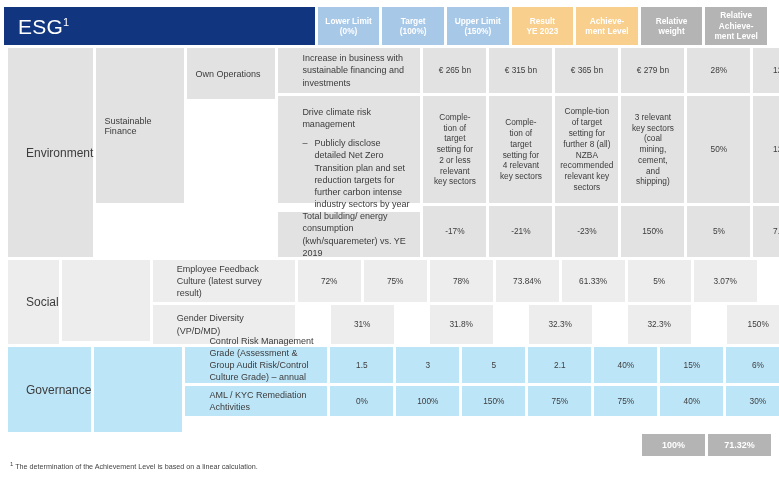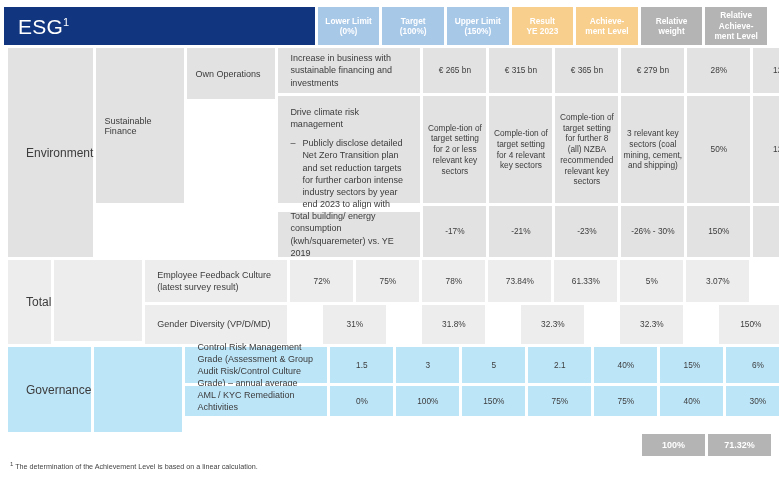--- a/index.html
+++ b/index.html
@@ -106,21 +106,21 @@
     width: 88px;
     display: flex;
     align-items: center;
     padding-left: 8px;
     box-sizing: border-box;
     font-size: 9px;
     flex: 0 0 88px;
   }
   .kpi {
     flex: 1 1 auto;
-    padding: 7px 7px 7px 12px;
+    padding: 7px 7px 7px 24px;
     box-sizing: border-box;
     font-size: 9px;
     line-height: 1.35;
     display: flex;
     flex-direction: column;
     justify-content: center;
   }
   .kpi .bullet {
     display: flex;
     margin-top: 7px;
@@ -140,21 +140,21 @@
     gap: 3px;
   }
   .val {
     font-size: 8.3px;
     line-height: 1.3;
     display: flex;
     align-items: center;
     justify-content: center;
     text-align: center;
     box-sizing: border-box;
-    padding: 2px 2px;
+    padding: 2px 10px;
   }
 
   
   .t-env  { background: #e2e2e2; }
   .t-soc  { background: #ededed; }
   .t-gov  { background: #bde5f8; }
 
   
   .totals {
     position: absolute;
@@ -267,31 +267,30 @@
           <div class="val t-env c5">50%</div>
           <div class="val t-env c6">12.5%</div>
           <div class="val t-env c7">6.25%</div>
         </div>
 
         <div class="valrow" style="height:51px;">
           <div class="kpi t-env" style="width:142px;flex:0 0 142px;margin-top:6px;">Total building/ energy consumption (kwh/squaremeter) vs. YE 2019</div>
           <div class="val t-env c1">-17%</div>
           <div class="val t-env c2">-21%</div>
           <div class="val t-env c3">-23%</div>
-          <div class="val t-env c4">-26% - 30%</div>
           <div class="val t-env c5">150%</div>
           <div class="val t-env c6">5%</div>
           <div class="val t-env c7">7.50%</div>
         </div>
 
       </div>
     </div>
 
     <div class="band">
-      <div class="cat t-soc">Total</div>
+      <div class="cat t-soc">Social</div>
       <div class="subwrap">
         <div class="sub t-soc" style="height:81px;"></div>
       </div>
       <div class="valwrap">
 
         <div class="valrow" style="height:42px;">
           <div class="kpi t-soc" style="width:142px;flex:0 0 142px;">Employee Feedback Culture (latest survey result)</div>
           <div class="val t-soc c1">72%</div>
           <div class="val t-soc c2">75%</div>
           <div class="val t-soc c3">78%</div>

